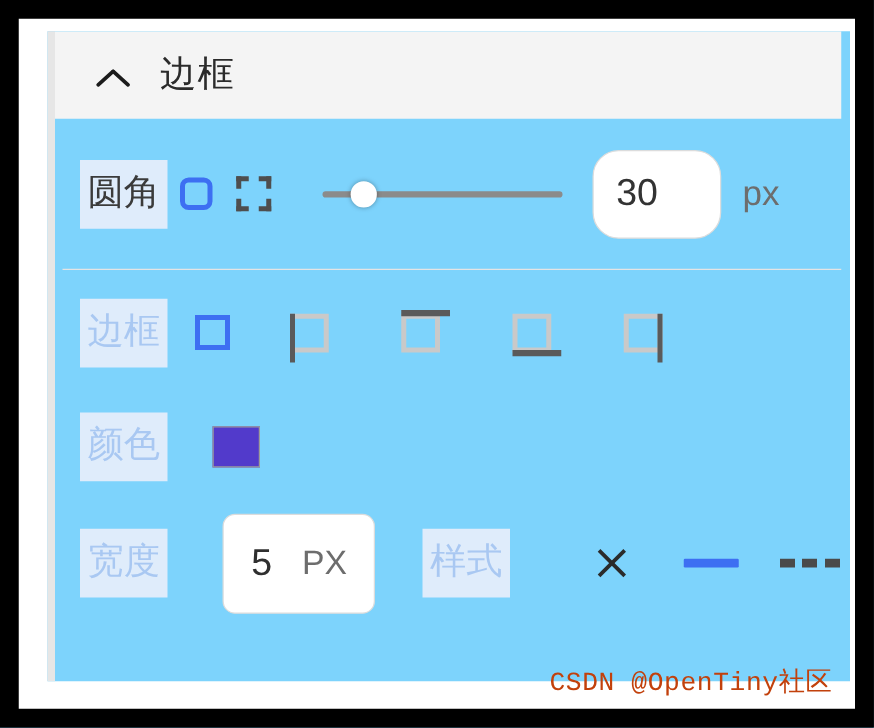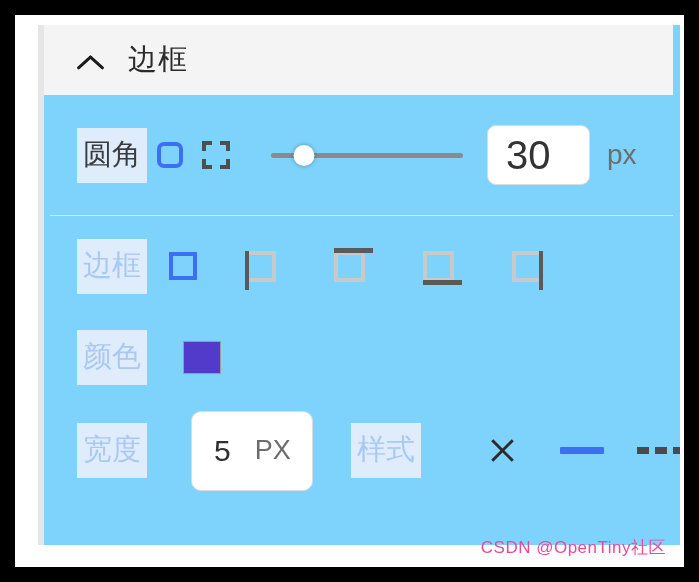--- a/index.html
+++ b/index.html
@@ -72,21 +72,21 @@
   .panel-title {
     font-size: 29px;
     color: #2b2b2b;
     letter-spacing: 1px;
   }
 
   
   .row {
     display: flex;
     align-items: center;
-    padding-left: 33px;
+    padding-left: 20px;
     box-sizing: border-box;
   }
   .row-radius { height: 120px; }
   .divider {
     height: 1px;
     background: #e4e4e4;
     margin-left: 6px;
     margin-right: 7px;
   }
   .row-sides  { height: 100px; }
@@ -162,29 +162,29 @@
     height: 21px;
     border-radius: 50%;
     background: #ffffff;
     box-shadow: 0 0 4px rgba(0,0,0,.35);
     transform: translateX(-50%);
   }
 
   
   .num-input {
     width: 103px;
-    height: 60px;
+    height: 71px;
     border: 1px solid #dcdcdc;
-    border-radius: 9px;
+    border-radius: 21px;
     background: #ffffff;
     box-sizing: border-box;
     display: flex;
     align-items: center;
     padding-left: 18px;
-    font-size: 40px;
+    font-size: 30px;
     color: #333333;
     flex: none;
   }
   .unit {
     font-size: 28px;
     color: #6d6d6d;
     margin-left: 17px;
   }
 
   
@@ -293,24 +293,25 @@
     width: 48px; height: 6px;
     background: repeating-linear-gradient(to right,
       #4a4a4a 0 6px, transparent 6px 13px);
   }
 
   
   .watermark {
     position: absolute;
     right: 18px;
     bottom: 8px;
-    font-size: 17px;
-    color: #ec4899;
+    font-size: 21px;
+    color: #c2410c;
     letter-spacing: .5px;
     white-space: nowrap;
+    font-family: Liberation Mono, monospace;
   }
 </style>
 </head>
 <body>
 
 <div class="paper">
   <div class="panel">
 
     <div class="panel-header">
       <span class="chevron-up"></span>

